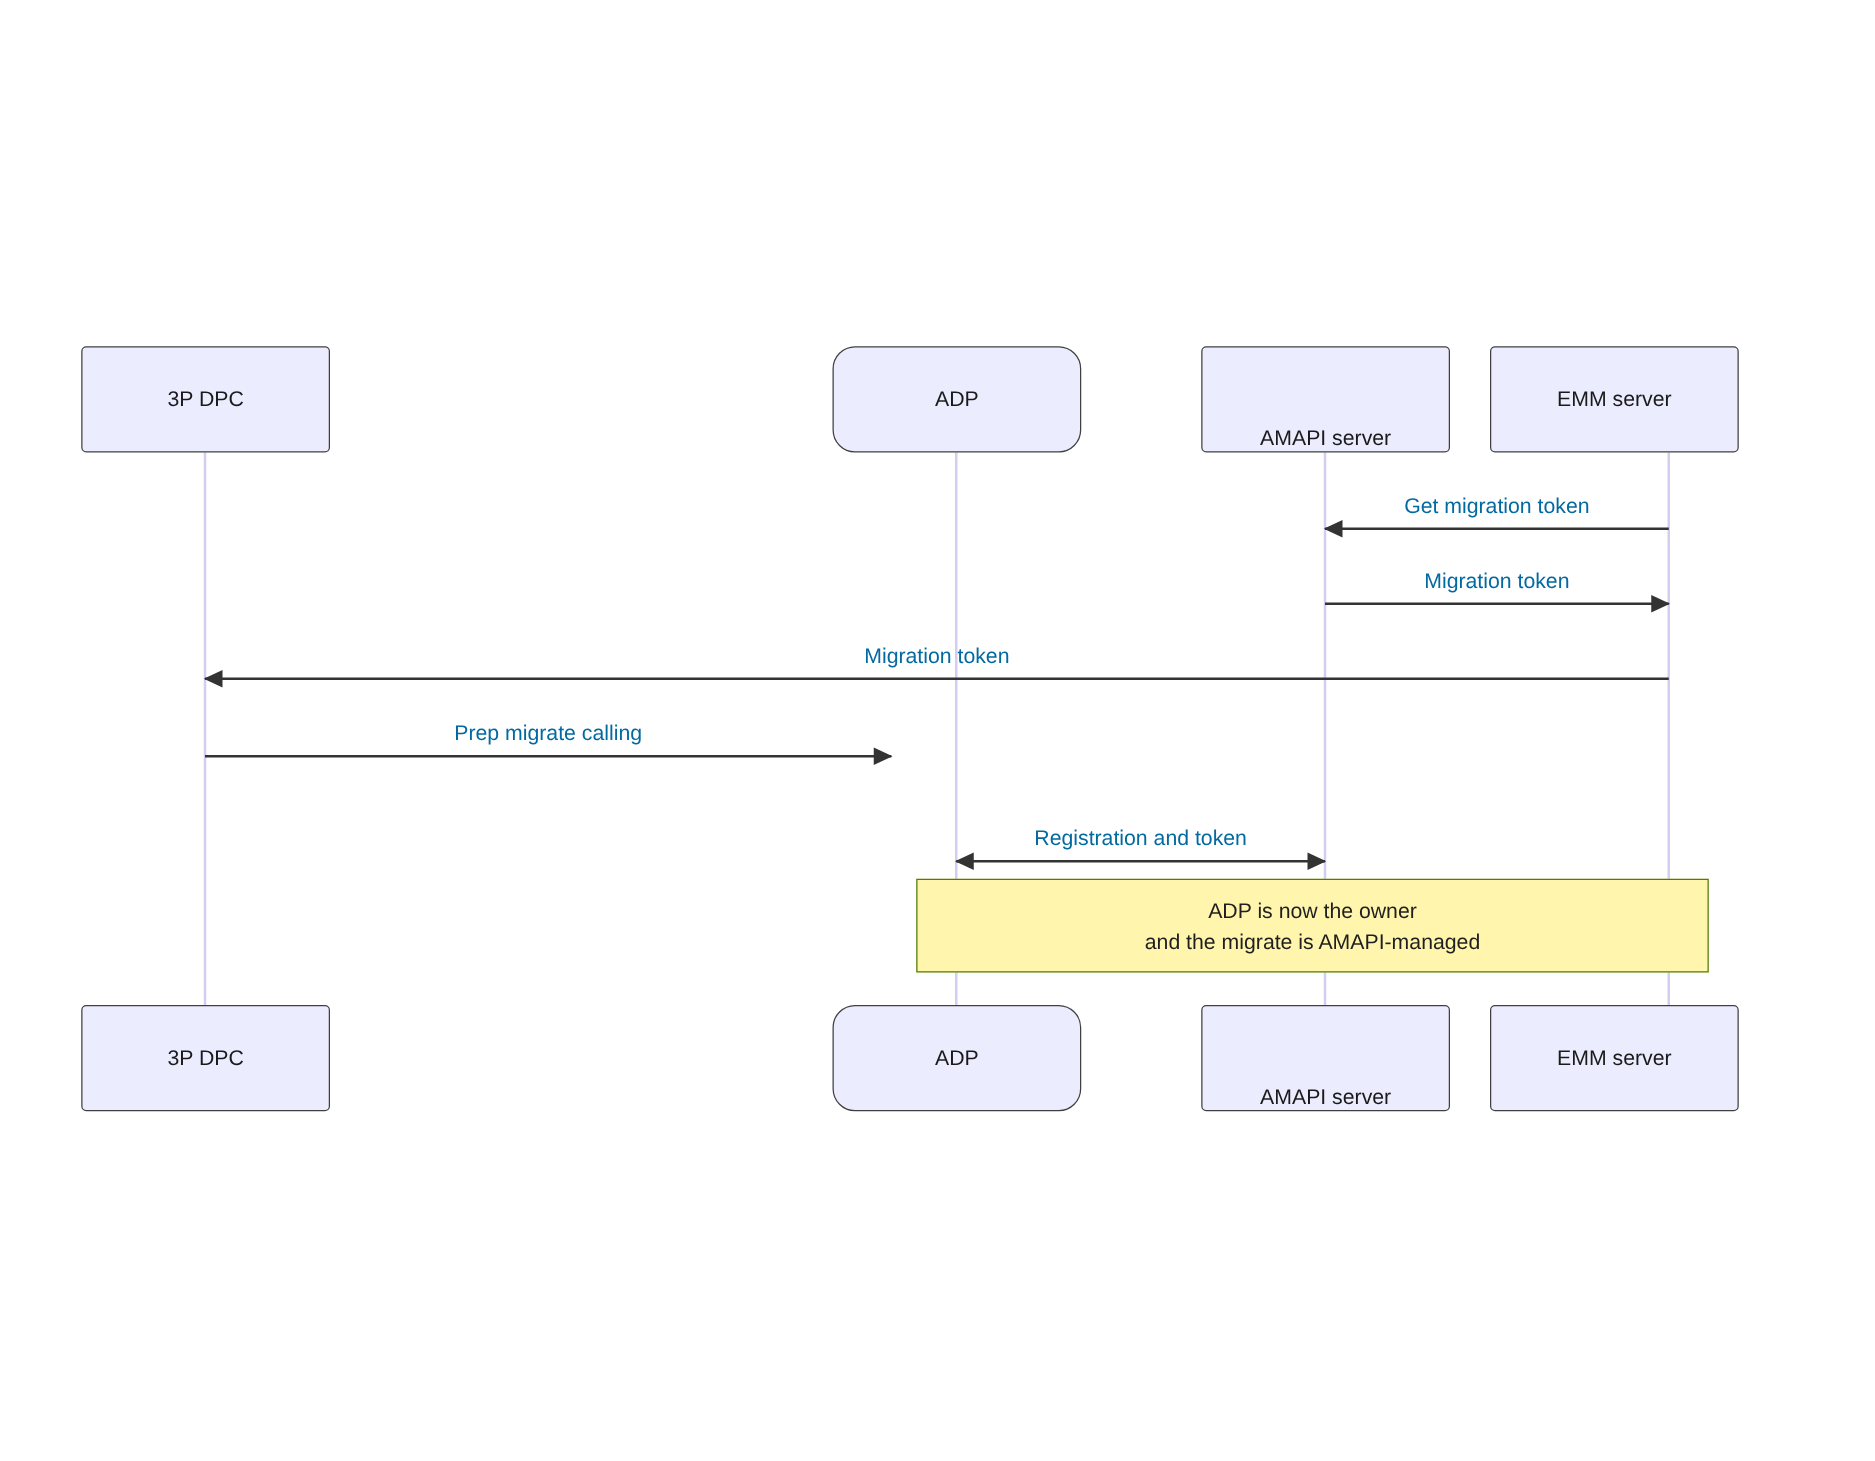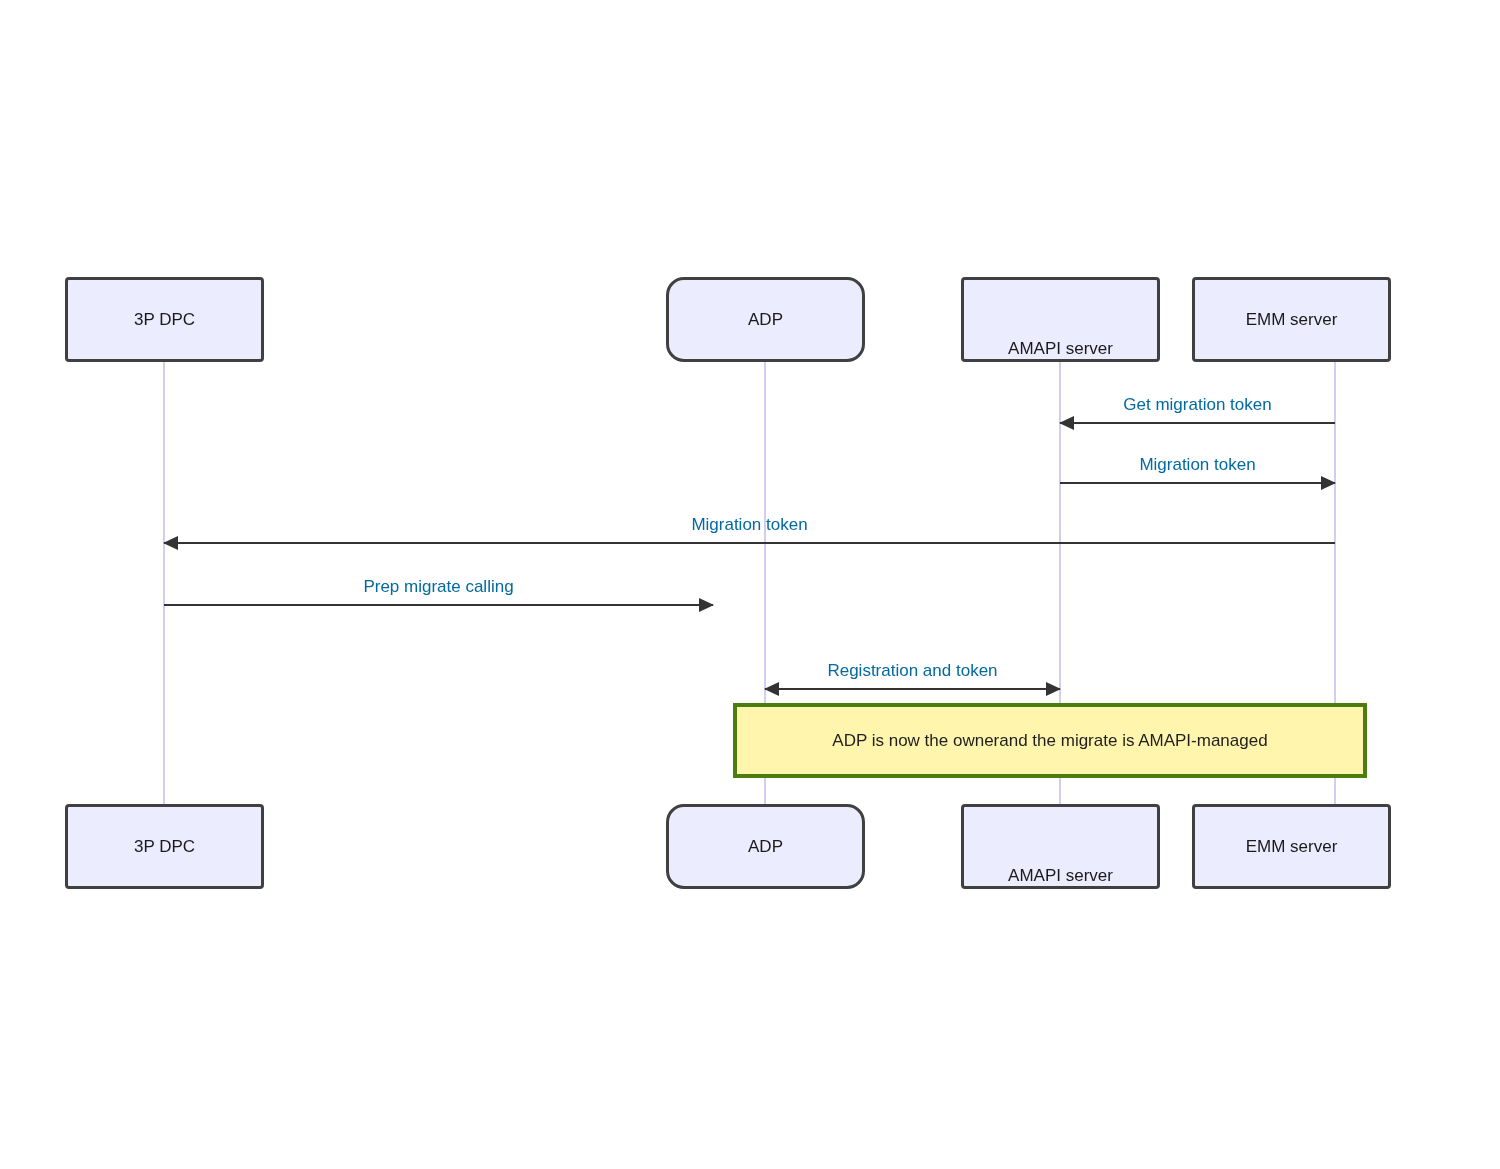--- a/index.html
+++ b/index.html
@@ -15,21 +15,21 @@
     font-family: "Liberation Sans", sans-serif;
     overflow: hidden;
   }
 
   
   .actor {
     position: absolute;
     width: 199px;
     height: 85px;
     background: #ECECFF;
-    border: 3px solid #404040;
+    border: 1px solid #404040;
     border-radius: 4px;
     box-sizing: border-box;
     display: flex;
     align-items: center;
     justify-content: center;
     font-size: 17px;
     color: #1a1a1a;
   }
   .actor.row-top    { top: 277px; }
   .actor.row-bottom { top: 804px; }
@@ -97,23 +97,23 @@
 
   
   .note {
     position: absolute;
     left: 733px;
     top: 703px;
     width: 634px;
     height: 75px;
     box-sizing: border-box;
     background: #FFF5AD;
-    border: 4px solid #4d7c0f;
+    border: 1px solid #4d7c0f;
     display: flex;
-    flex-direction: row;
+    flex-direction: column;
     align-items: center;
     justify-content: center;
     font-size: 17px;
     line-height: 25px;
     color: #1f1f1f;
     text-align: center;
   }
 </style>
 </head>
 <body>

